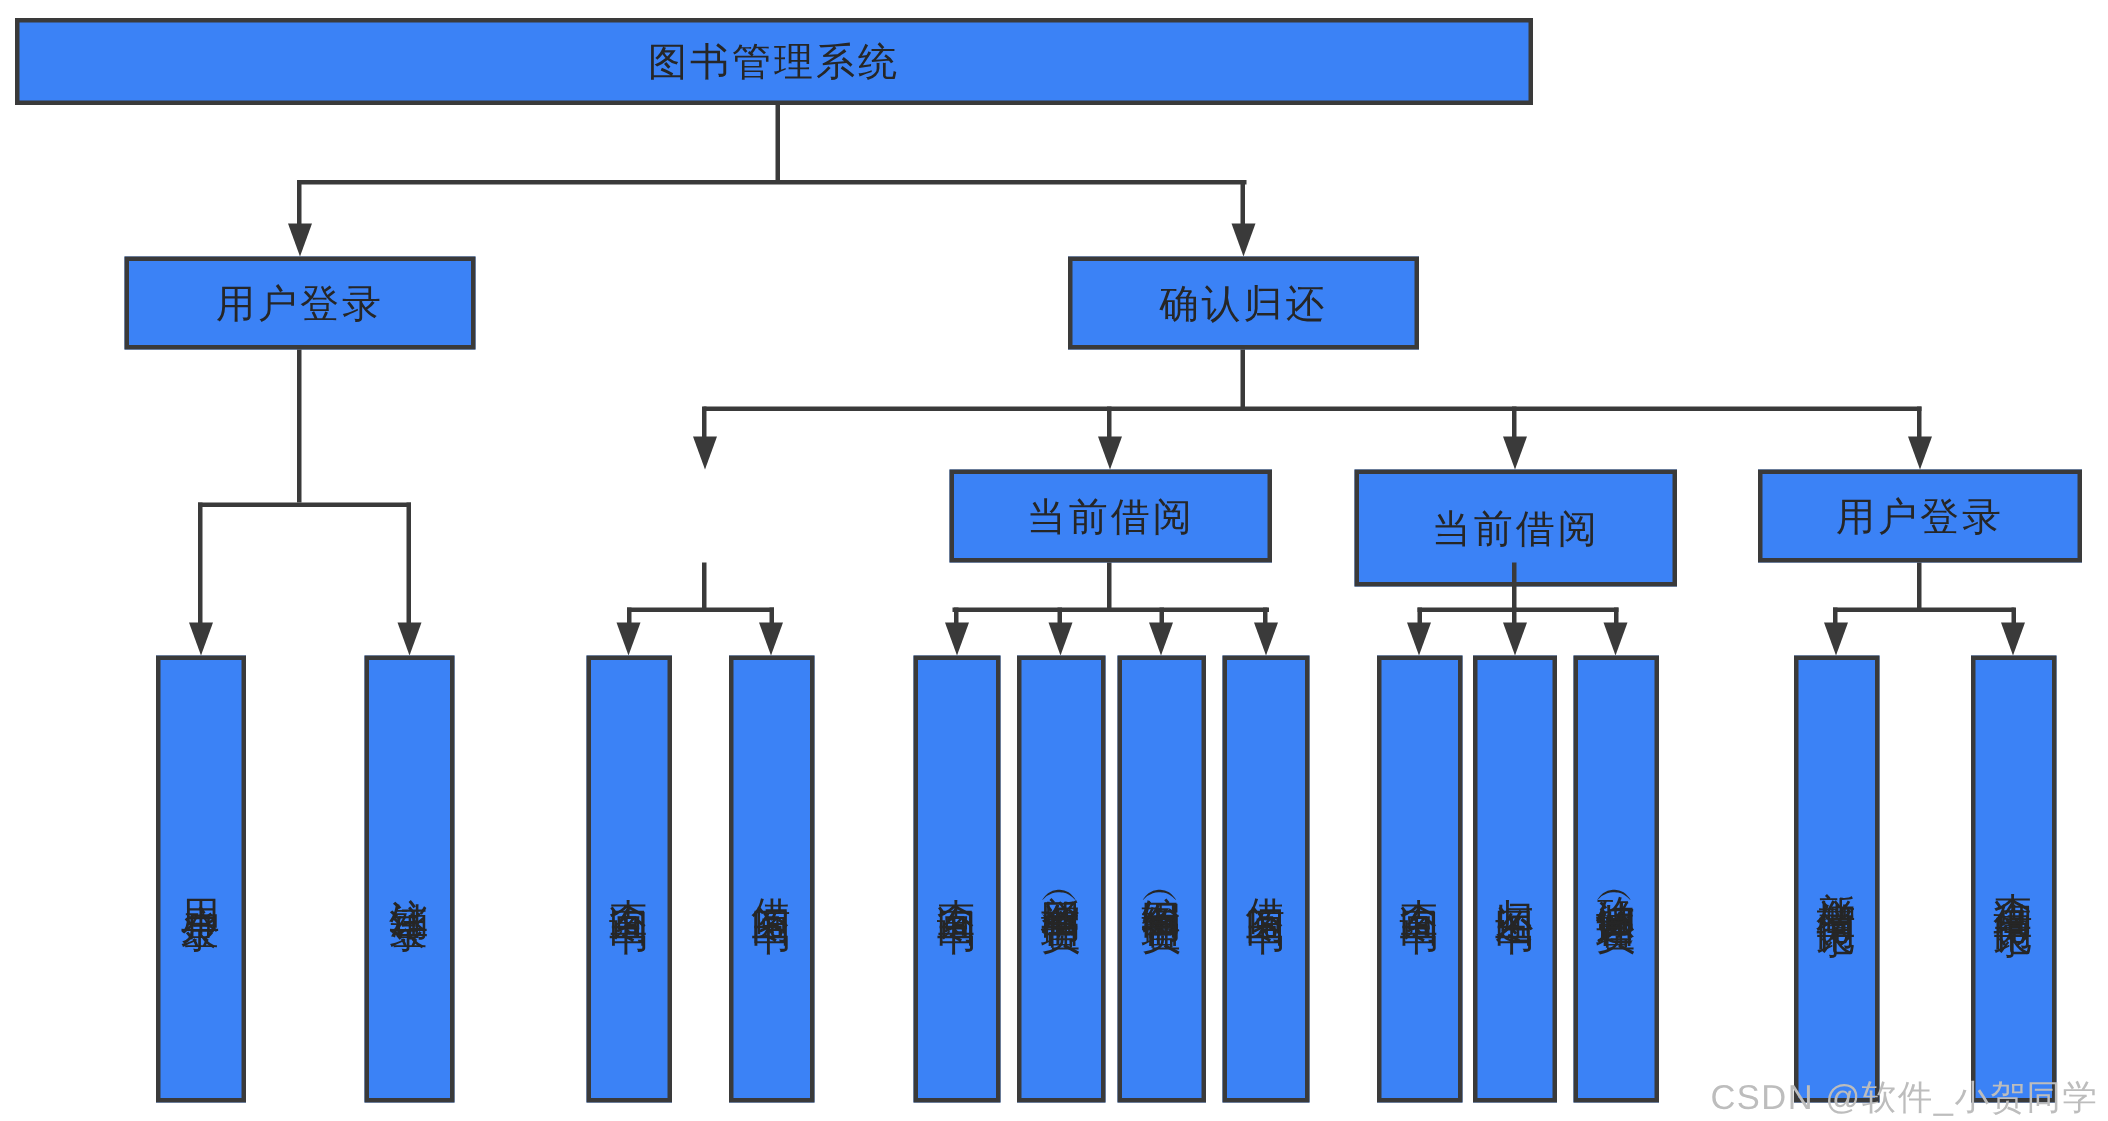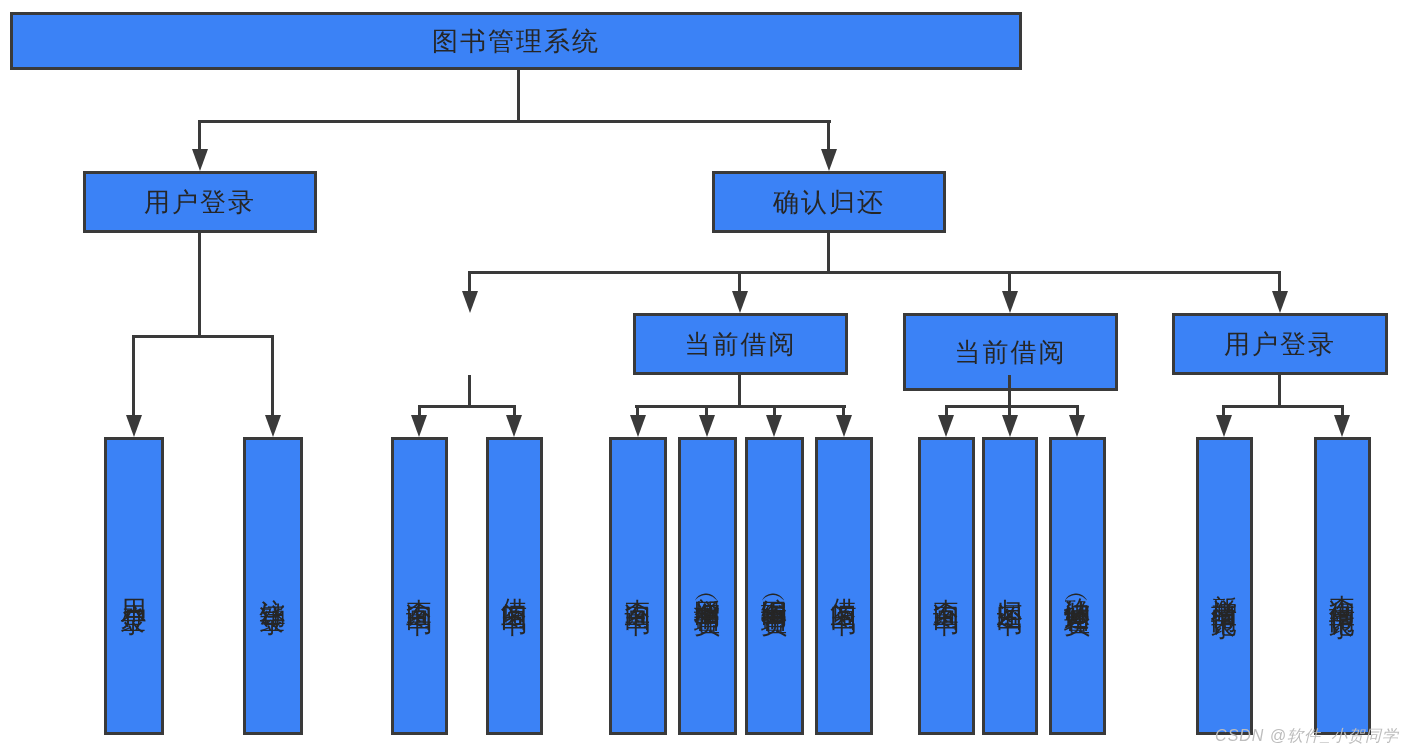--- a/index.html
+++ b/index.html
@@ -26,22 +26,22 @@
   }
   .vtext.tight{letter-spacing:2px;}
   .vline{position:absolute;width:3px;background:var(--line);}
   .hline{position:absolute;height:3px;background:var(--line);}
   .arrow{
     position:absolute;width:0;height:0;
     border-left:8px solid transparent;border-right:8px solid transparent;
     border-top:22px solid var(--line);
   }
   .watermark{
-    position:absolute;right:6px;bottom:0;font-size:16px;
-    color:var(--wm);letter-spacing:1px;white-space:nowrap;font-style:italic;
+    position:absolute;right:6px;bottom:0;font-size:23px;
+    color:var(--wm);letter-spacing:1px;white-space:nowrap;
   }
 </style>
 </head>
 <body>
 
 <div class="stage">
 
   <div class="box" style="left:10px;top:12px;width:1012px;height:58px">
     <span class="htext">图书管理系统</span>
   </div>

